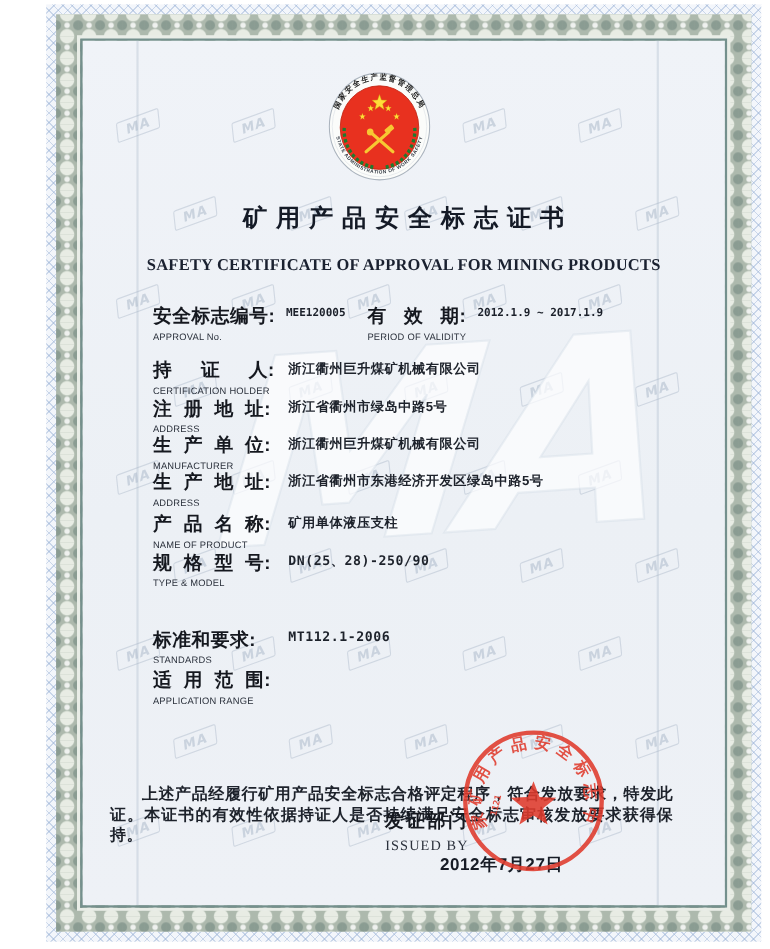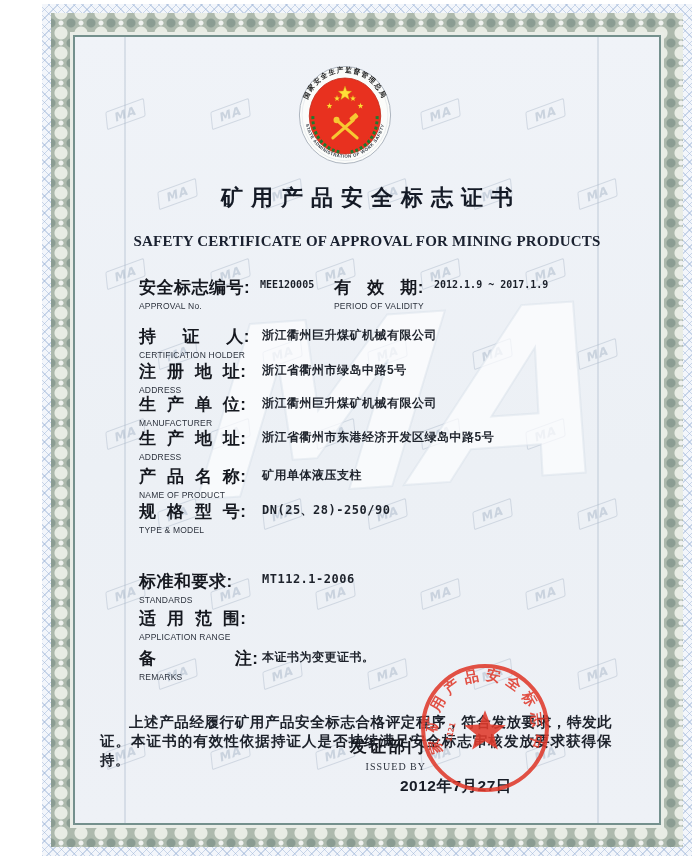--- a/index.html
+++ b/index.html
@@ -72,21 +72,21 @@
   .field-row{position:absolute;left:64px;right:16px;display:flex;align-items:flex-start;}
   .flabel{width:123px;flex:none;}
   .fvalue{font-size:12px;font-weight:600;color:#1d222b;padding-top:2px;letter-spacing:.5px;}
   .statement{
     position:absolute;left:25px;top:656px;width:512px;
     font-size:14.5px;font-weight:600;line-height:19px;letter-spacing:.4px;
     text-indent:2em;text-align:justify;color:#1d222b;margin-top:20px;
   }
   .issued{position:absolute;left:241px;top:698px;width:110px;text-align:right;}
   .issued-cn{font-size:17px;font-weight:bold;letter-spacing:2px;color:#15181f;}
-  .issued-en{font-family:"Liberation Serif",serif;font-size:10px;letter-spacing:1px;margin-top:3px;color:#2b313c;}
+  .issued-en{font-family:"Liberation Serif",serif;font-size:13px;letter-spacing:1px;margin-top:3px;color:#2b313c;}
   .date{position:absolute;left:325px;top:739px;font-size:15.5px;font-weight:bold;letter-spacing:.5px;color:#171c26;}
   .seal{position:absolute;left:340px;top:621px;z-index:5;opacity:.88;}
 </style>
 </head>
 <body>
 
 <div class="certificate">
   <div class="guilloche">
     <div class="paper">
 
@@ -241,27 +241,20 @@
               <div class="enlabel">STANDARDS</div>
             </div>
           <div class="fvalue num">MT112.1-2006</div>
         </div>
         <div class="field-row" style="top:570px">
           <div class="flabel">
               <div class="cnlabel">适  用  范  围:</div>
               <div class="enlabel">APPLICATION RANGE</div>
             </div>
         </div>
-        <div class="field-row" style="top:610px">
-          <div class="flabel">
-              <div class="cnlabel">备               注:</div>
-              <div class="enlabel">REMARKS</div>
-            </div>
-          <div class="fvalue">本证书为变更证书。</div>
-        </div>
 
         <div class="statement">上述产品经履行矿用产品安全标志合格评定程序，符合发放要求，特发此证。本证书的有效性依据持证人是否持续满足安全标志审核发放要求获得保持。</div>
 
         <div class="issued">
           <div class="issued-cn">发证部门</div>
           <div class="issued-en">ISSUED BY</div>
         </div>
         <div class="date">2012年7月27日</div>
 
         <svg class="seal" width="140" height="140" viewBox="0 0 140 140">

